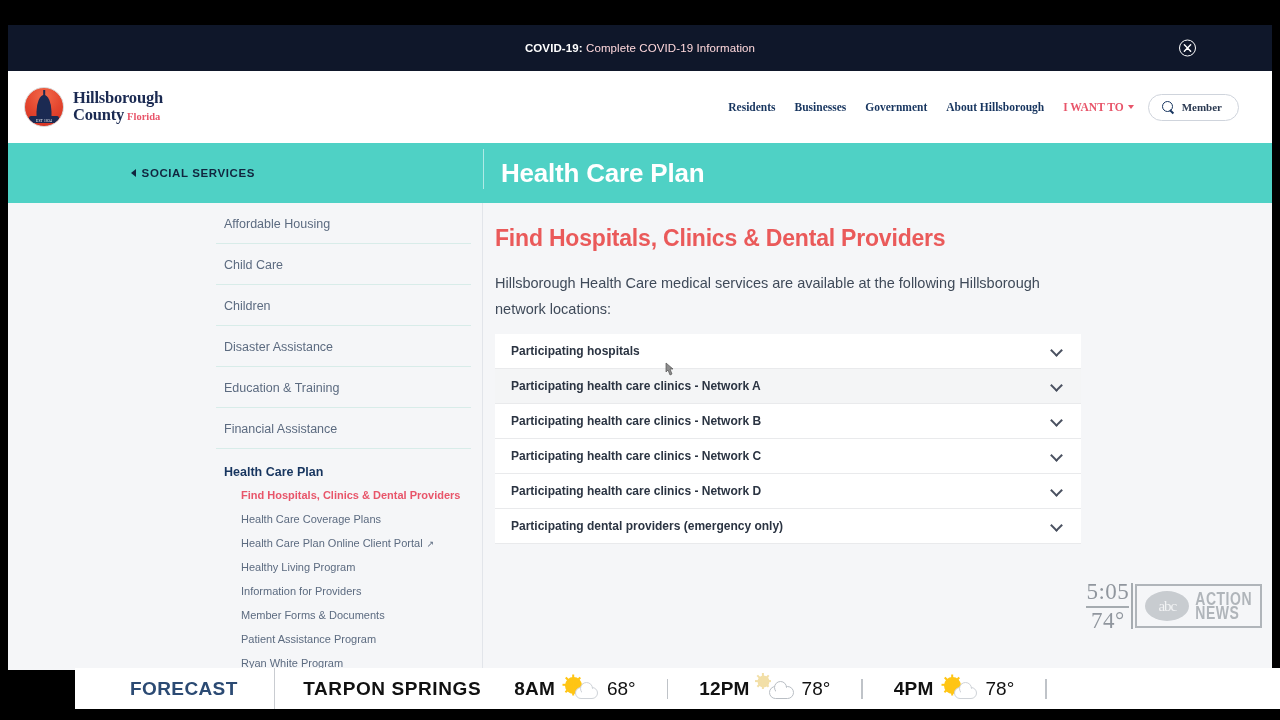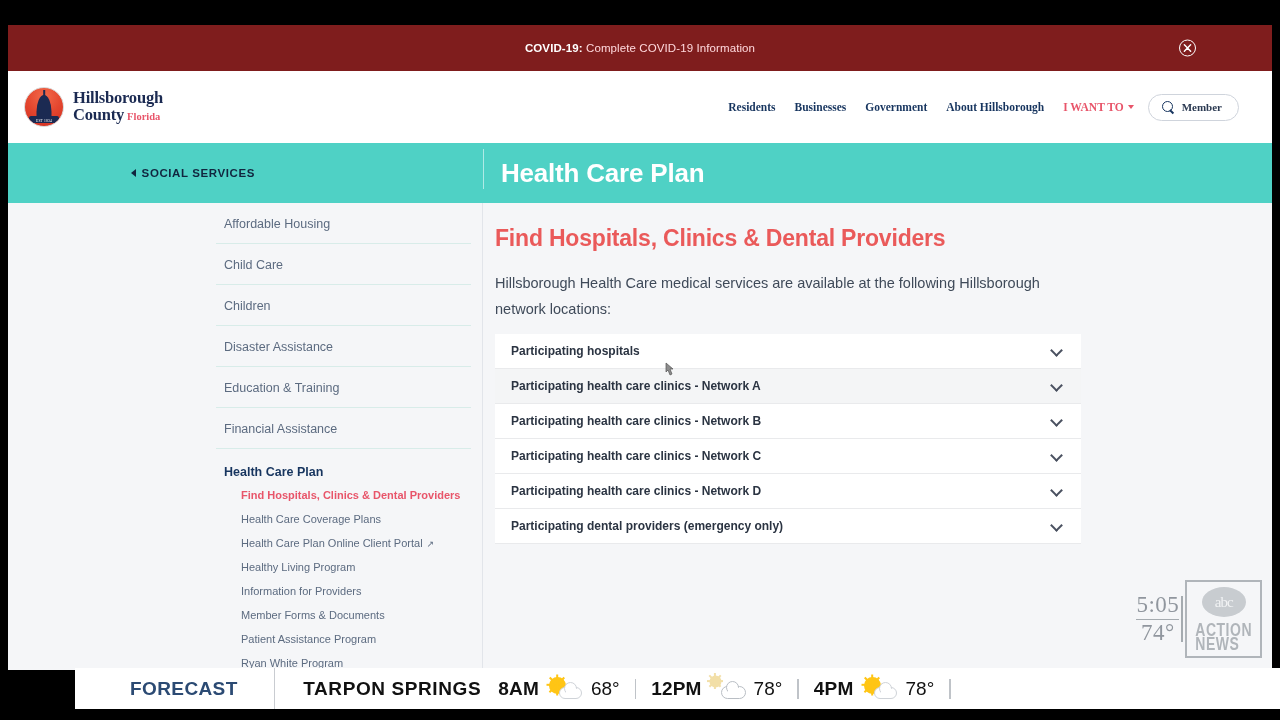--- a/index.html
+++ b/index.html
@@ -18,21 +18,21 @@
   .page {
     position: absolute; left: 8px; top: 25px;
     width: 1264px; height: 645px;
     background: #f5f6f8;
     overflow: hidden;
   }
 
   
   .covid-banner {
     position: relative; width: 100%; height: 46px;
-    background: #7f1d1d;
+    background: #0f172a;
     display: flex; align-items: center; justify-content: center;
   }
   .covid-text { font-size: 11.5px; color: #ffd8dc; letter-spacing: .1px; }
   .covid-text b { color: #fff; font-weight: 700; }
   .covid-close {
     position: absolute; right: 76px; top: 50%; transform: translateY(-50%);
     width: 17px; height: 17px; border-radius: 50%;
     border: 1.6px solid #fff; color: #fff;
     display: flex; align-items: center; justify-content: center;
     font-size: 11px; line-height: 1; font-weight: 700; cursor: pointer;
@@ -135,38 +135,38 @@
     position: absolute; right: 18px; top: 580px;
     display: flex; align-items: center; gap: 2px; opacity: .75;
   }
   .clock { text-align: center; color: #6f7780; font-family: "Liberation Serif", serif; }
   .clock .t { font-size: 23px; letter-spacing: .5px; line-height: 1.05; }
   .clock .rule { height: 1.6px; background: #8b9299; margin: 2px 0 1px; }
   .clock .d { font-size: 23px; letter-spacing: .5px; line-height: 1.05; }
   .vbar { width: 2px; height: 46px; background: #8b9299; }
   .abc-logo {
     display: flex; align-items: center; gap: 6px;
-    border: 2px solid #9aa0a6; padding: 5px 8px; background: transparent; flex-direction: column;
+    border: 2px solid #9aa0a6; padding: 5px 8px; background: transparent;
   }
   .abc-oval {
     width: 44px; height: 30px; border-radius: 50%;
     background: #b9bec3; display: flex; align-items: center; justify-content: center;
     font-family: "Liberation Serif", serif; font-size: 15px; color: #f1f2f3; letter-spacing: -1px;
   }
   .an-text { line-height: 1; color: #9aa0a6; font-weight: 700; font-size: 14px; letter-spacing: .5px; }
   .an-text div { transform: scaleY(1.25); }
 
   
   .forecast-bar {
     position: absolute; left: 75px; top: 668px; width: 1205px; height: 41px;
     background: #fff; display: flex; align-items: center;
   }
   .fc-title { font-size: 19px; font-weight: 700; color: #2b4a73; letter-spacing: .4px; padding: 0 36px 0 55px; }
   .fc-sep { width: 1.5px; height: 41px; background: #c9ccd1; }
-  .fc-items { display: flex; align-items: center; gap: 0; padding-left: 28px; }
+  .fc-items { display: flex; align-items: center; gap: 16px; padding-left: 28px; }
   .fc-city { font-size: 19px; font-weight: 600; color: #111; letter-spacing: .6px; margin-right: 17px; white-space: nowrap; }
   .fc-slot { display: flex; align-items: center; gap: 9px; }
   .fc-time { font-size: 19px; font-weight: 700; color: #111; letter-spacing: .2px; }
   .fc-temp { font-size: 19px; font-weight: 500; color: #111; }
   .fc-div { width: 1.5px; height: 20px; background: #bfc3c8; margin: 0 15px; }
   .wicon { width: 34px; height: 22px; position: relative; flex: 0 0 auto; }
   .wicon .sun {
     position:absolute; left: 3px; top: 1px; width: 13px; height: 13px; border-radius: 50%;
     background: #ffc515;
     box-shadow: 0 0 0 2px #ffc515;

